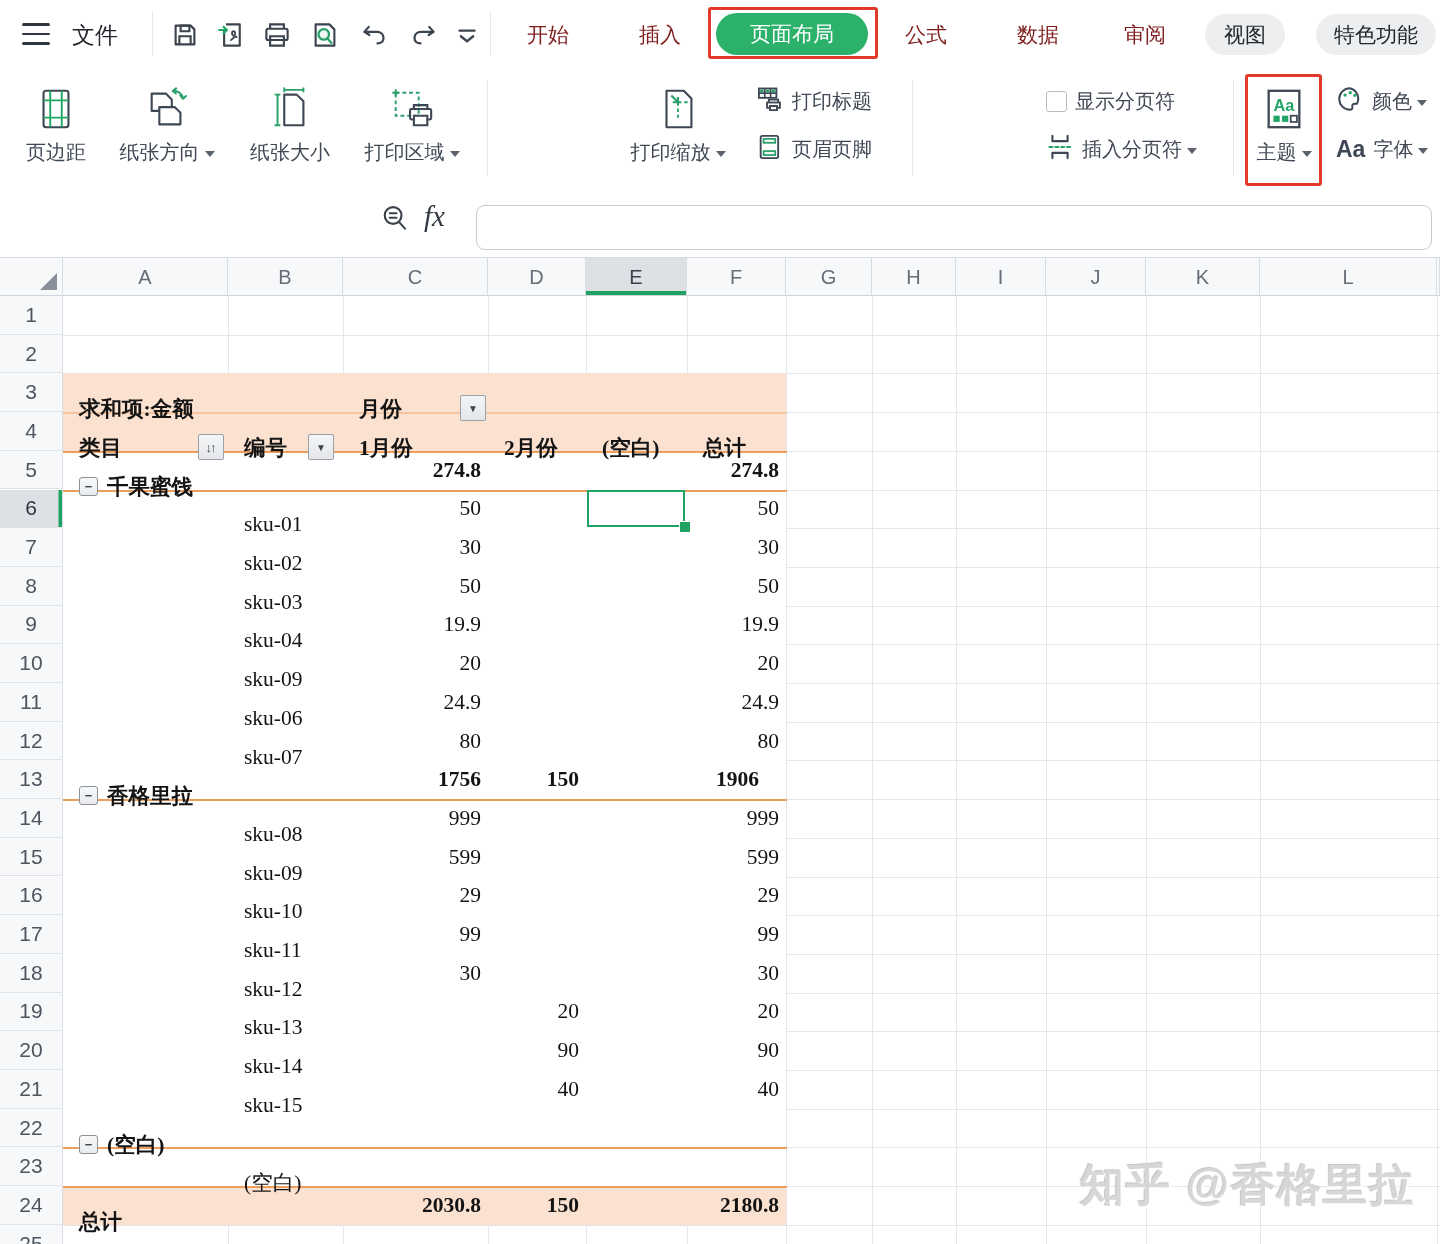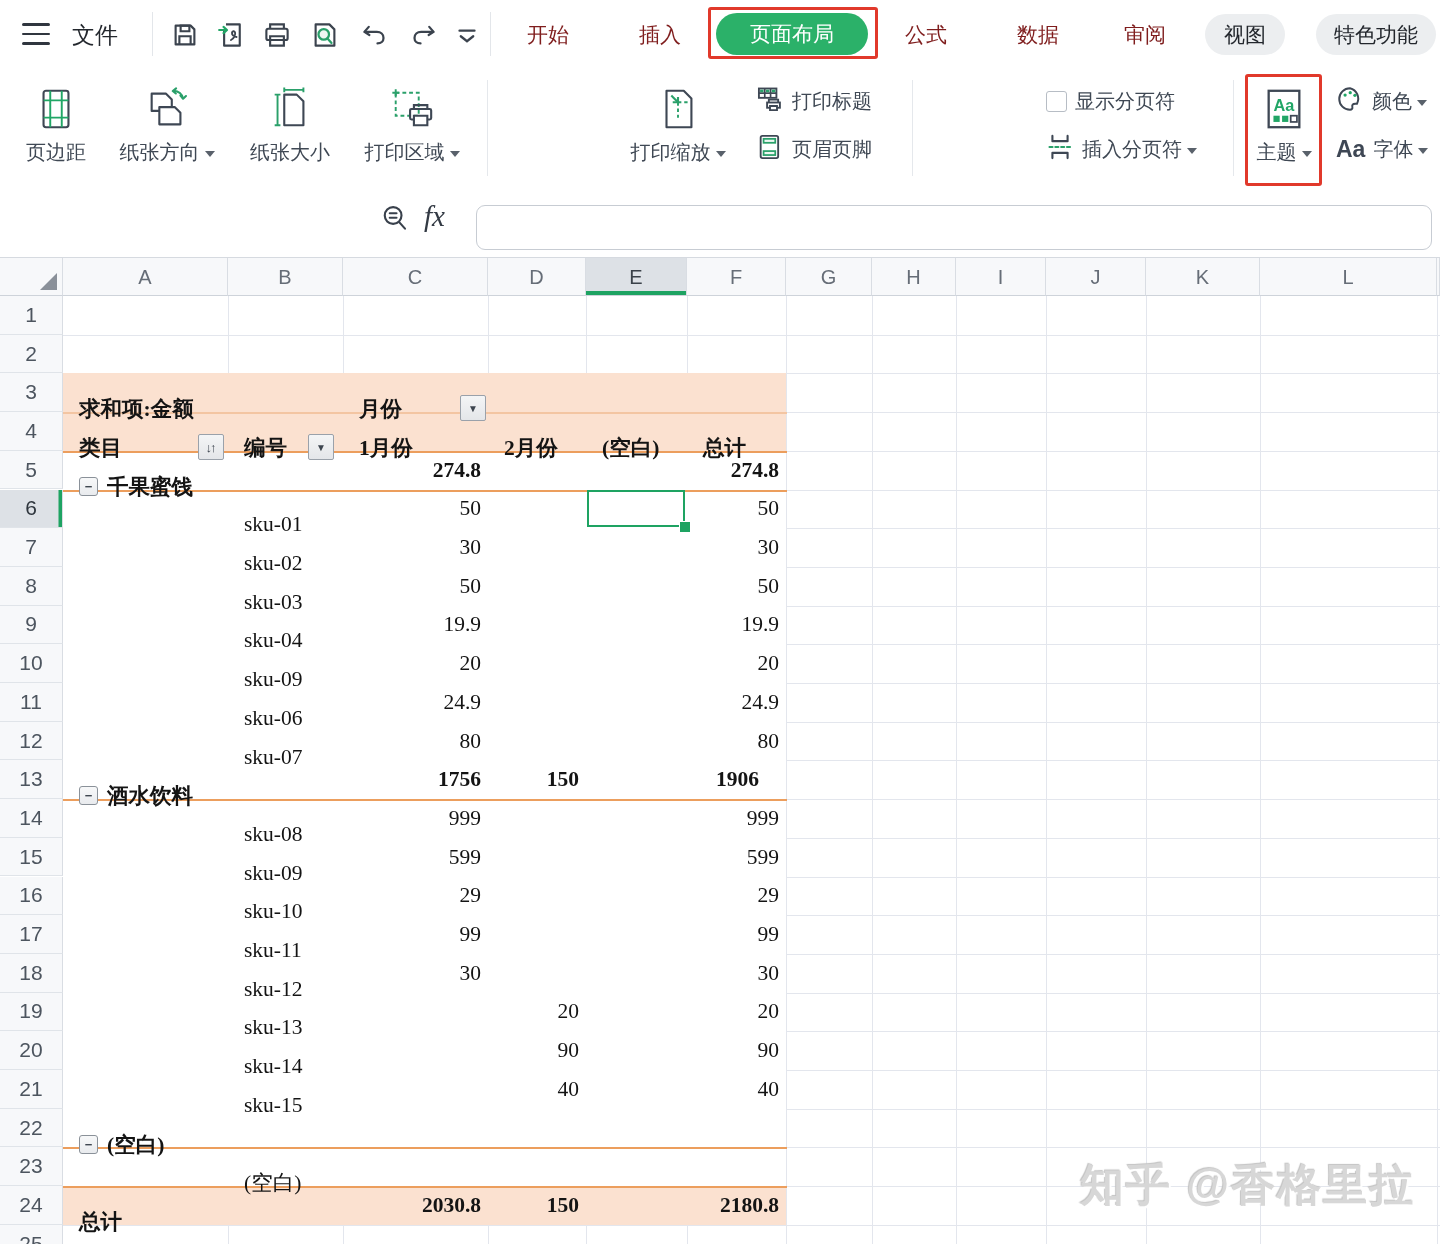--- a/index.html
+++ b/index.html
@@ -460,21 +460,21 @@
       <span>sku-07</span>
     </div>
     <div class="cell num" style="left: 343px; top: 463.7px; width: 145px; height: 38.7px;">
       <span>80</span>
     </div>
     <div class="cell num" style="left: 687px; top: 463.7px; width: 99px; height: 38.7px;">
       <span>80</span>
     </div>
     <div class="cell txt hdrc" style="left: 63px; top: 502.4px; width: 165px; height: 38.7px;">
       <span class="collapse">−</span>
-      <span>酒水饮料</span>
+      <span>香格里拉</span>
     </div>
     <div class="cell num hdrc" style="left: 343px; top: 502.4px; width: 145px; height: 38.7px;">
       <span>1756</span>
     </div>
     <div class="cell num hdrc" style="left: 488px; top: 502.4px; width: 98px; height: 38.7px;">
       <span>150</span>
     </div>
     <div class="cell num hdrc" style="left: 667px; top: 502.4px; width: 99px; height: 38.7px;">
       <span>1906</span>
     </div>

